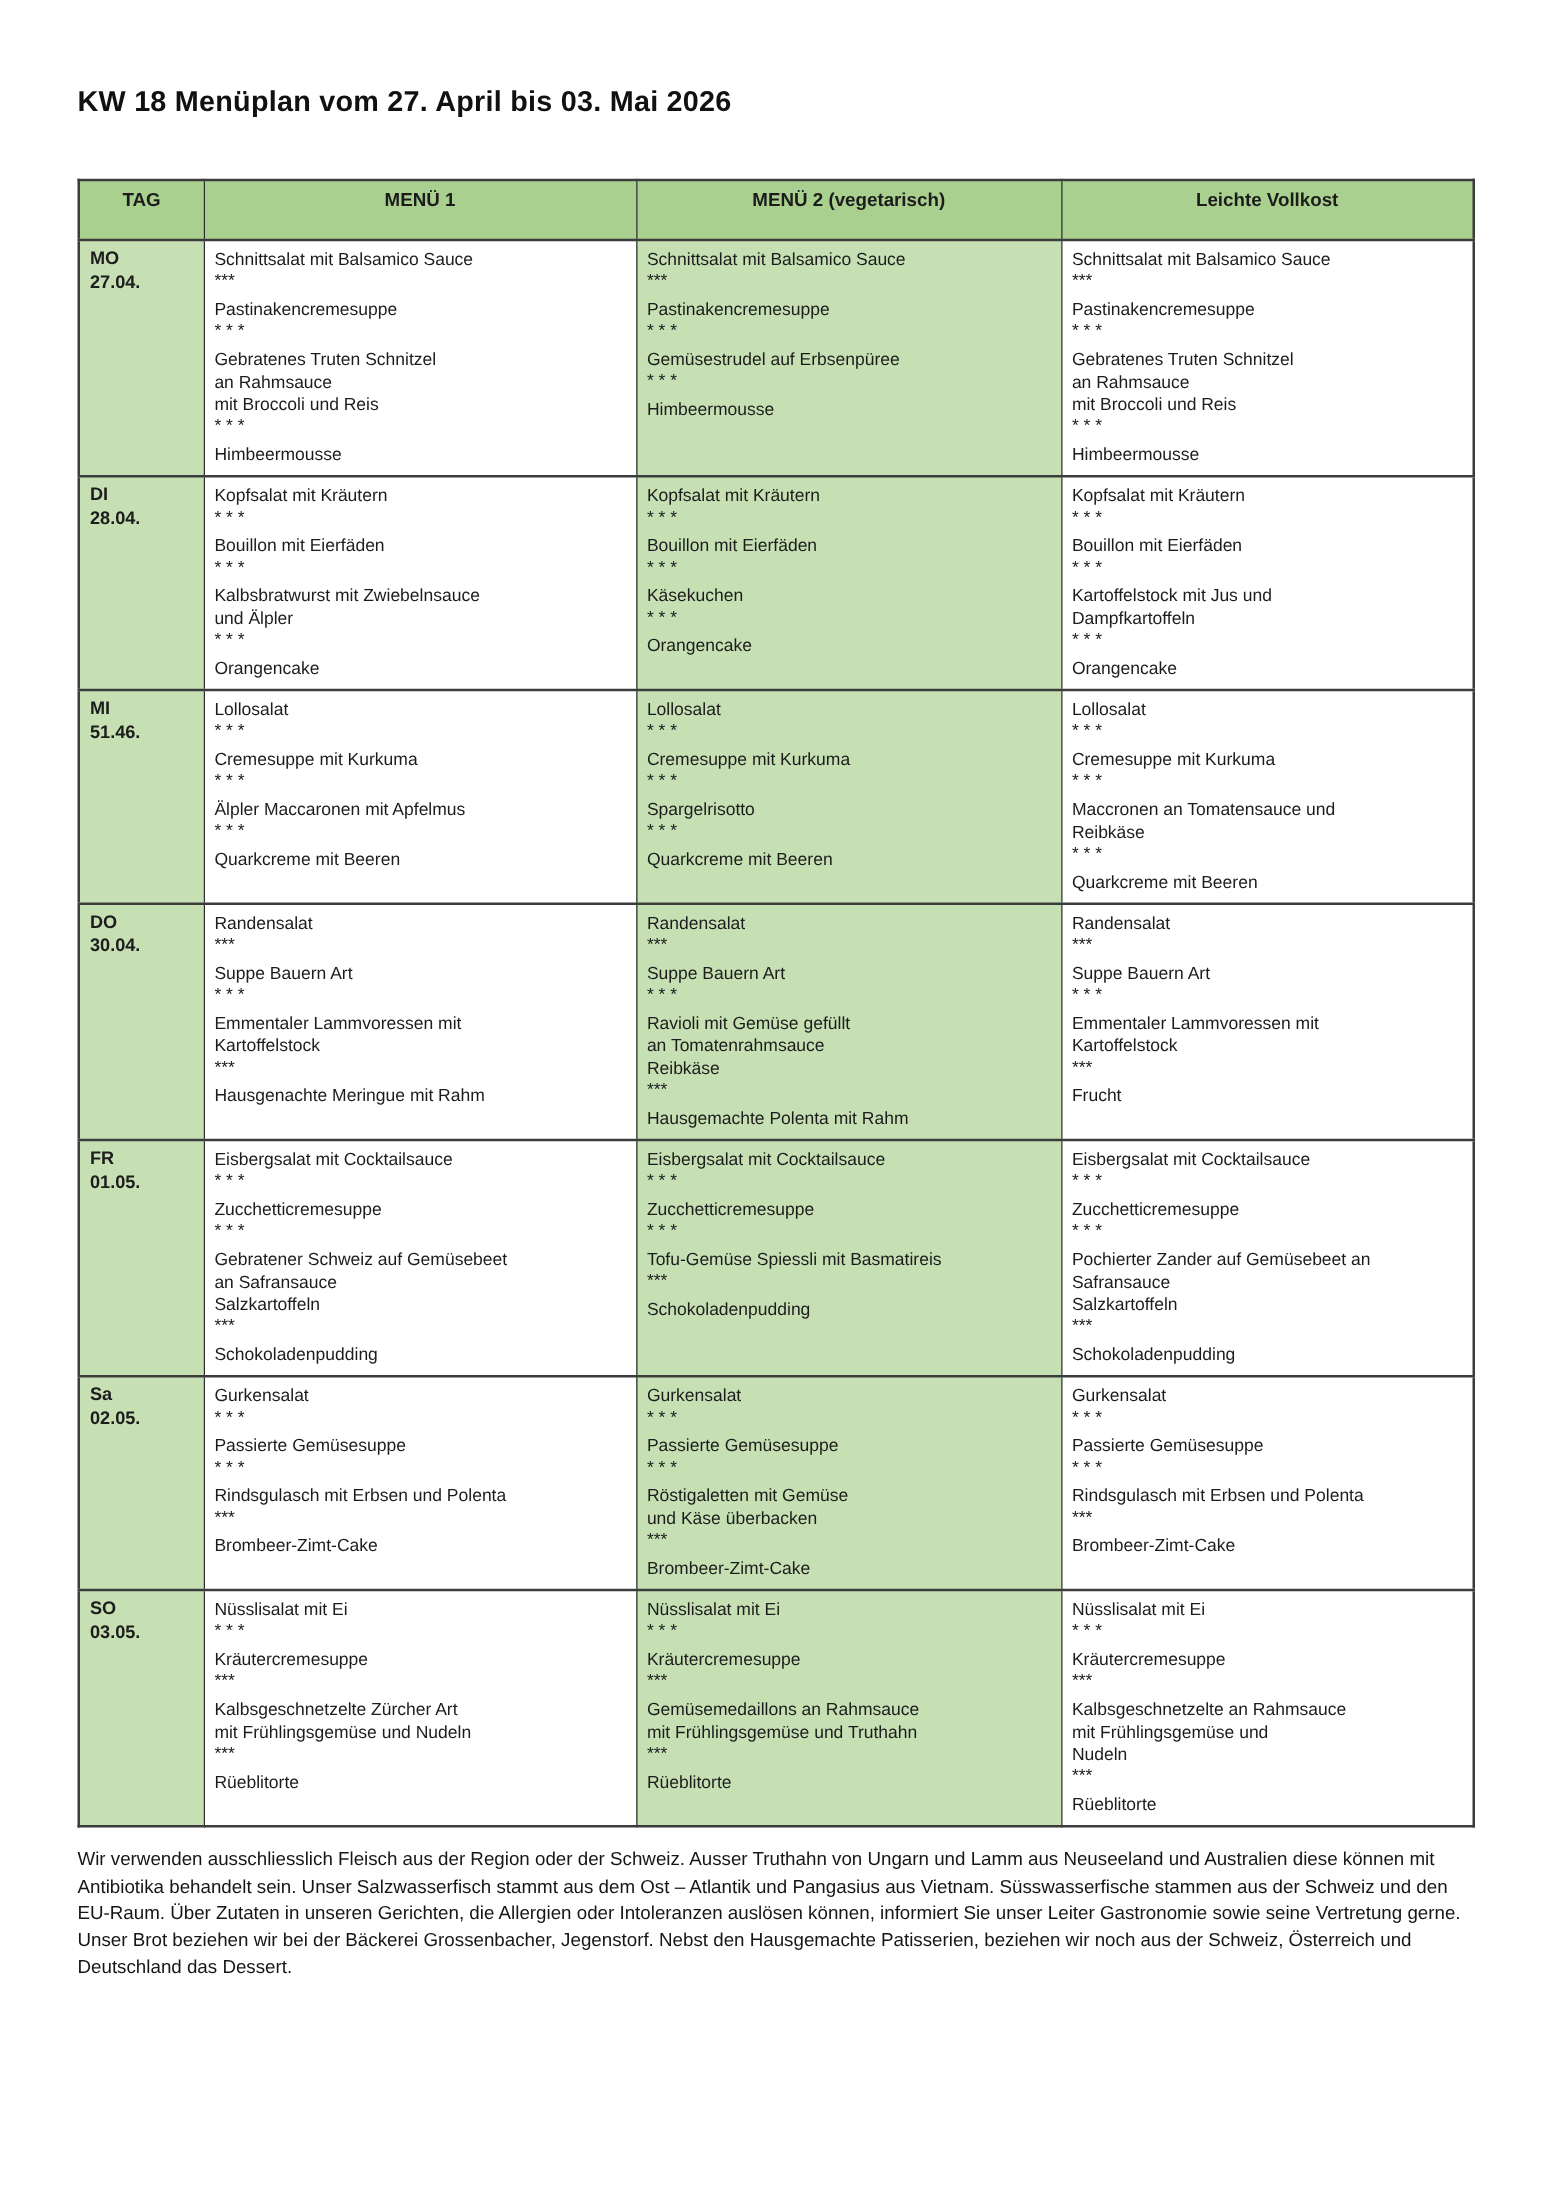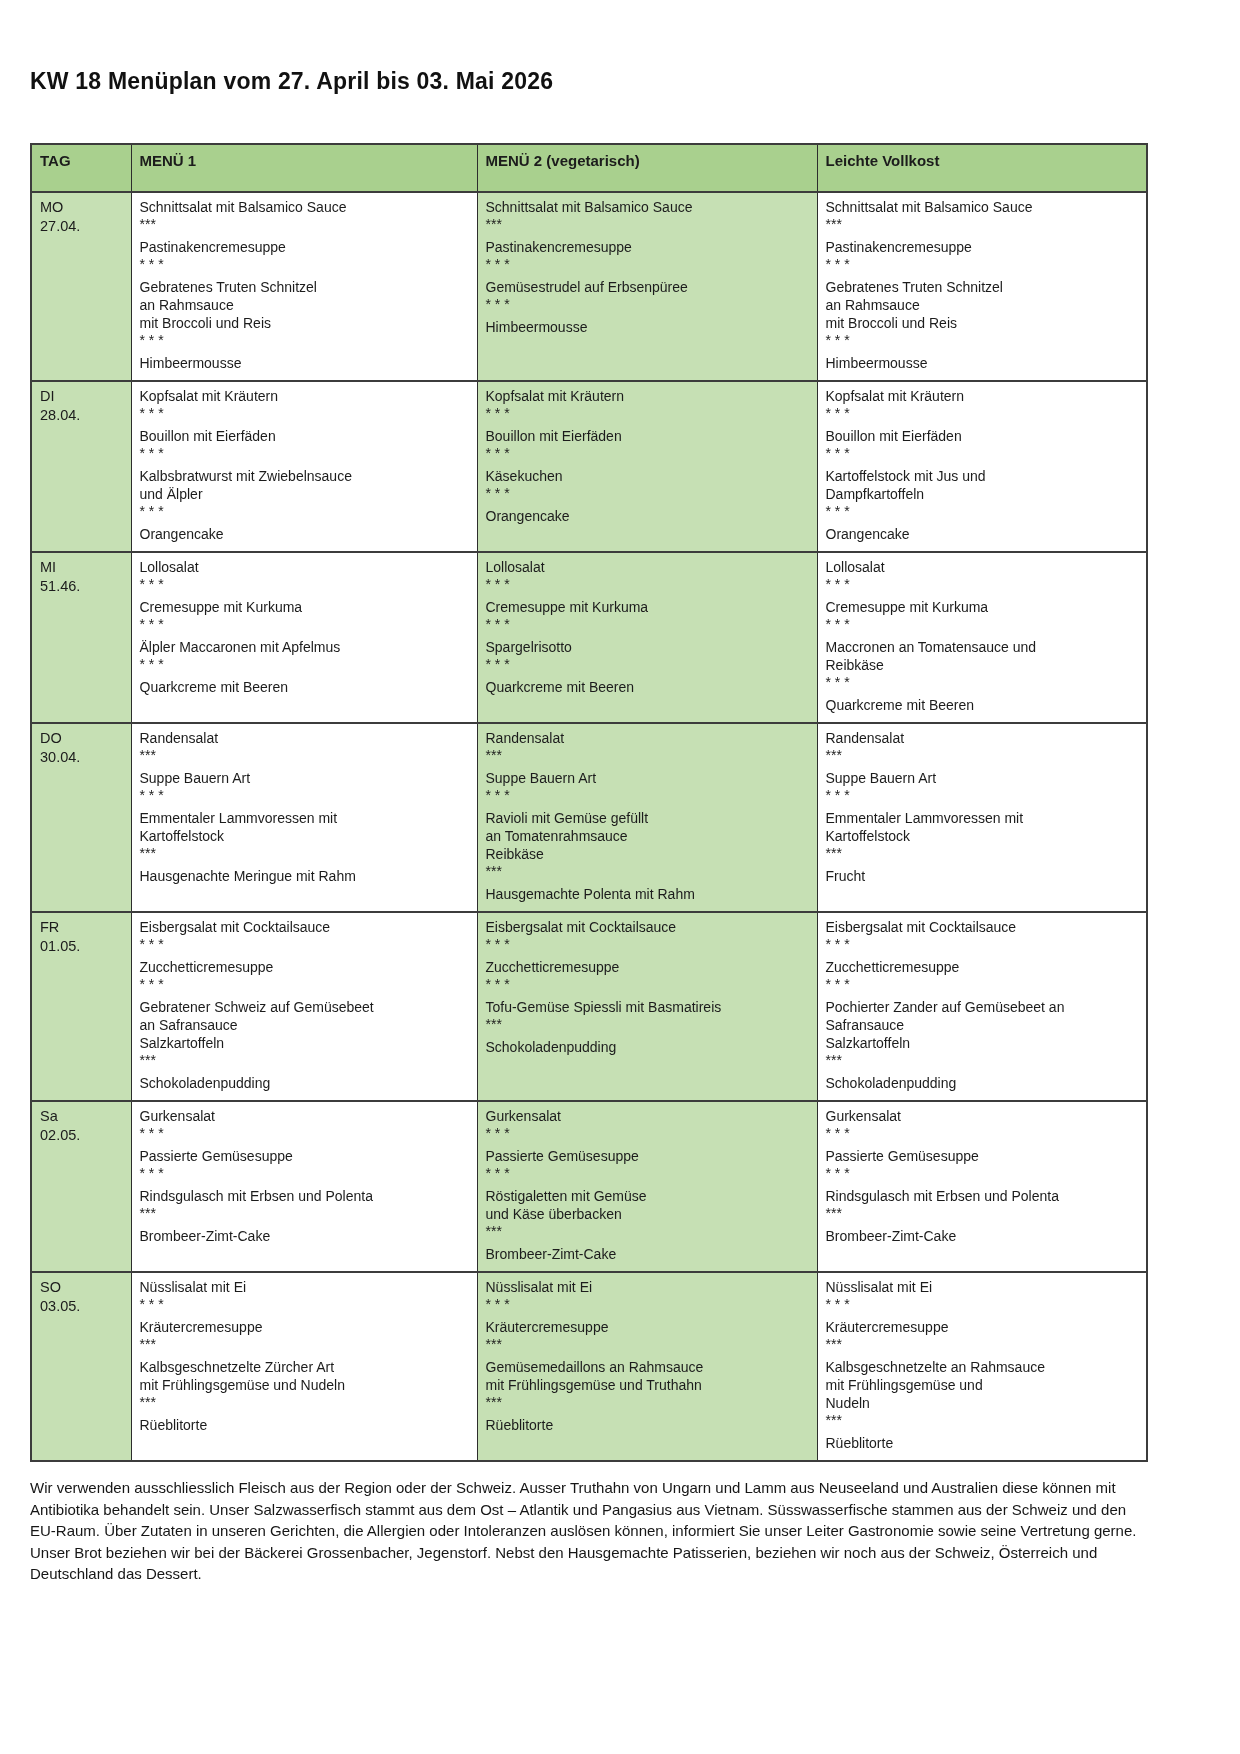--- a/index.html
+++ b/index.html
@@ -1,46 +1,46 @@
 <!DOCTYPE html>
 <html><head>
 <meta charset="utf-8">
 <style>
   html,body{margin:0;padding:0;}
   body{
     width:1240px;height:1754px;background:#ffffff;
     font-family:"Liberation Sans", sans-serif;color:#1c1c1c;
     position:relative;overflow:hidden;
   }
-  .page{box-sizing:border-box;width:1240px;height:1754px;padding:68px 62px 0 30px;}
+  .page{box-sizing:border-box;width:1240px;height:1754px;padding:68px 62px 0 62px;}
   h1.title{
     margin:0;font-size:23px;font-weight:bold;color:#111;
     letter-spacing:0.2px;
   }
   table.menu{
     margin-top:48px;border-collapse:collapse;table-layout:fixed;
     width:1116px;border:2px solid #3c3c3c;
   }
   col.c-day{width:100px;}
   col.c-m1{width:346px;}
   col.c-m2{width:340px;}
   col.c-lv{width:330px;}
   th{
-    background:#a9d08e;text-align:left;vertical-align:top;
+    background:#a9d08e;text-align:center;vertical-align:top;
     padding:7px 8px 22px 8px;font-size:15px;font-weight:bold;
     border:1px solid #2d2d2d;
   }
   thead tr{border-bottom:2px solid #3c3c3c;}
   tbody tr{border-top:2px solid #3c3c3c;}
   td{
     border:1px solid #2d2d2d;vertical-align:top;
     padding:5px 8px 8px 8px;font-size:14px;line-height:18px;
   }
   td.green{background:#c6e0b4;}
-  td.day-cell{font-weight:normal;font-size:14.5px;}
+  td.day-cell{font-weight:bold;font-size:14.5px;}
   .day-name,.day-date{line-height:19px;}
   .item{white-space:pre-wrap;}
   .sep{margin-bottom:6px;line-height:16px;}
   .footer{
     width:1116px;font-size:15px;line-height:21.5px;
     color:#161616;
   }
 </style>
 </head>
 <body>

